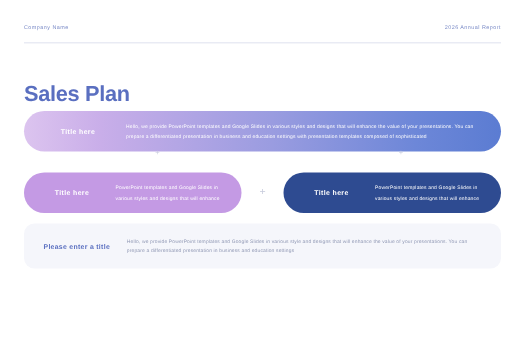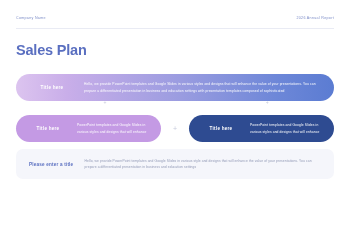--- a/index.html
+++ b/index.html
@@ -45,21 +45,21 @@
     top: 28px;
     width: 318px;
     height: 1px;
     background: #e9ebf4;
   }
 
   
   .page-title {
     position: absolute;
     left: 16px;
-    top: 43px;
+    top: 56px;
     font-size: 14.5px;
     font-weight: 700;
     color: #5a6fc0;
     letter-spacing: -0.2px;
     line-height: 1;
   }
 
   
   .rows {
     position: absolute;

